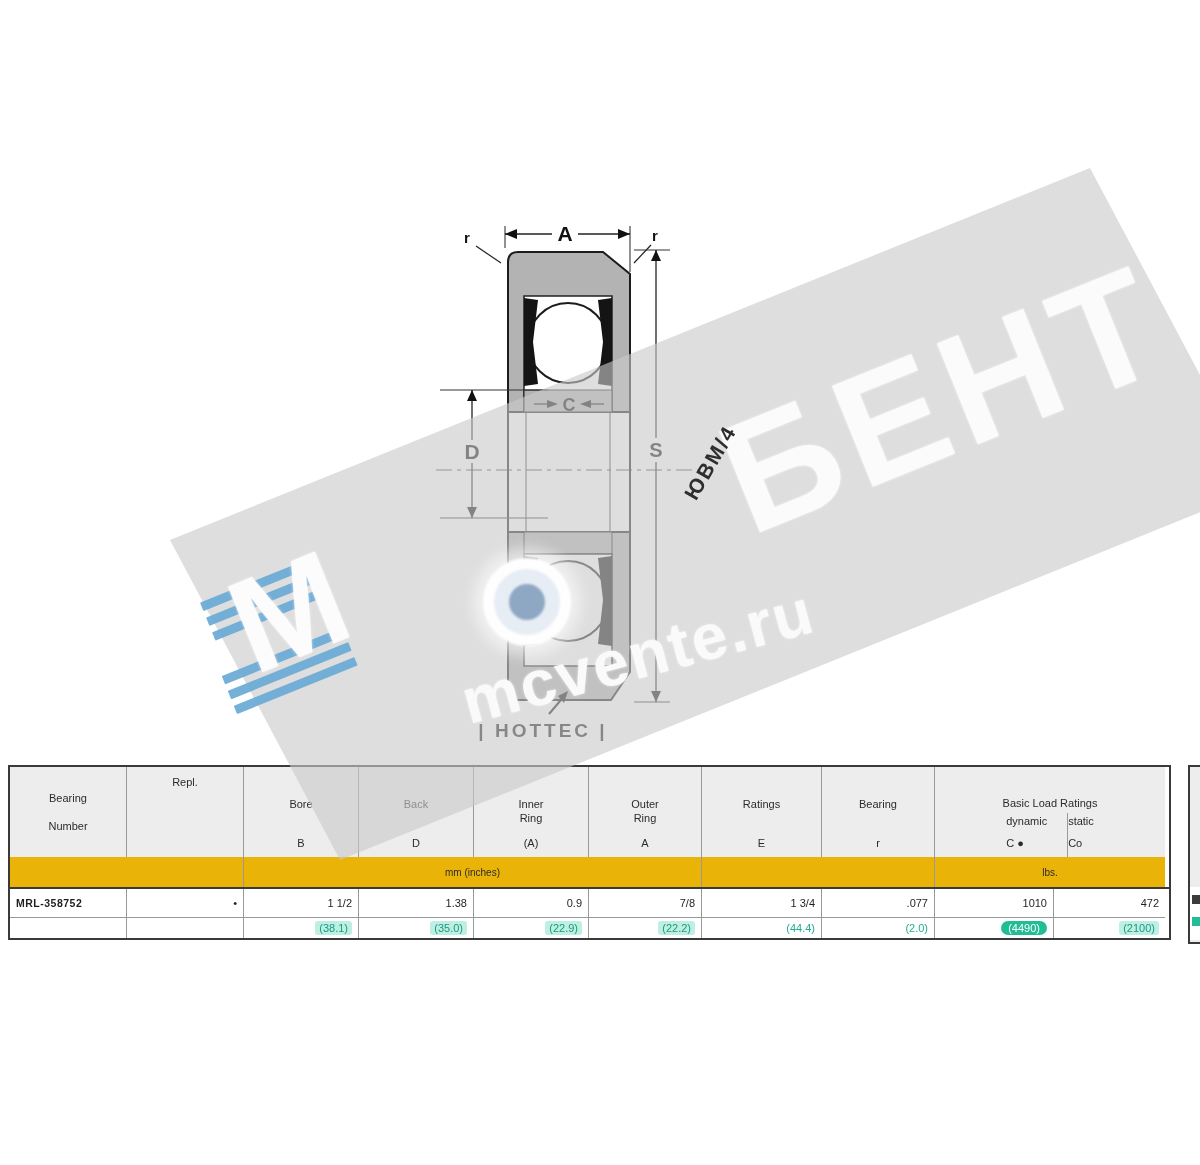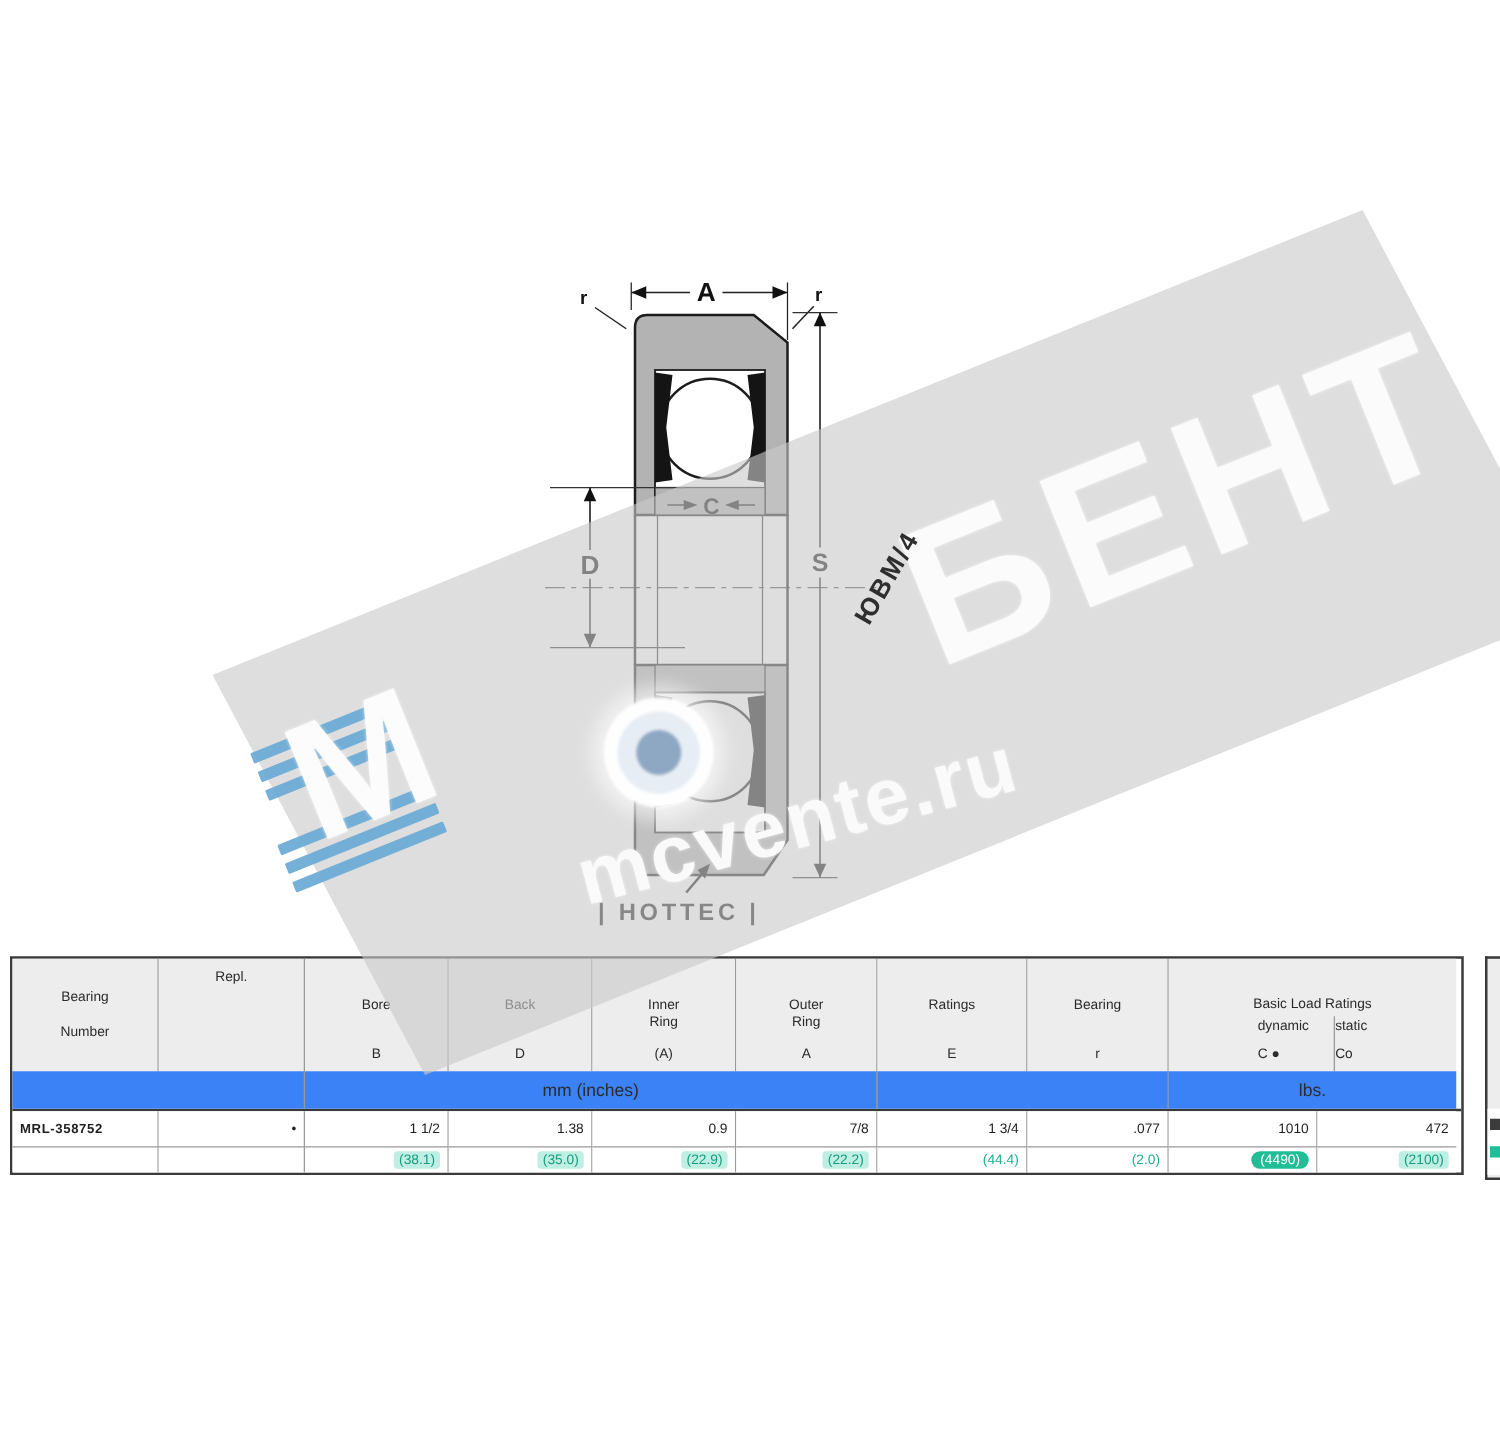--- a/index.html
+++ b/index.html
@@ -41,22 +41,22 @@
   .h-words.center{margin-top:0;flex:1;display:flex;flex-direction:column;justify-content:center;gap:14px;}
   .h-top{margin-top:8px;}
   .h-sym{margin-top:auto;margin-bottom:8px;font-size:11px;}
   .group{display:flex;flex-direction:column;}
   .group .g-title{margin-top:30px;}
   .group .g-subs{flex:1;display:flex;margin-top:4px;}
   .group .g-sub{flex:1;display:flex;flex-direction:column;align-items:flex-start;}
   .group .g-sub.right{border-left:1px solid #999;margin-left:20px;}
   .g-sub .g-word{margin-top:2px;}
   .g-sub .g-sym{margin-top:auto;margin-bottom:8px;}
-  .units-row .ucell{background:#3b82f6;height:30px;box-sizing:border-box;border-right:1px solid #999;
-        display:flex;align-items:center;justify-content:center;font-size:14px;text-align:center;}
+  .units-row .ucell{background:#eab308;height:30px;box-sizing:border-box;border-right:1px solid #999;
+        display:flex;align-items:center;justify-content:center;font-size:10px;text-align:center;}
   .units-row .ucell:last-child{border-right:none;}
   .drow .dcell{background:#fff;height:28px;box-sizing:border-box;border-right:1px solid #999;
         display:flex;align-items:center;justify-content:flex-end;padding:0 6px;font-size:11px;color:#1f1f1f;}
   .drow .dcell:last-child{border-right:none;}
   .drow.first{border-top:2px solid #3a3a3a;}
   .drow.second .dcell{height:21px;border-top:1px solid #999;color:#1fae8e;}
   .dcell.left{justify-content:flex-start;font-weight:bold;font-size:10.5px;letter-spacing:0.5px;}
   .pill-light{background:#bfeee2;border-radius:3px;padding:1px 4px;color:#169c80;}
   .pill-solid{background:#21bd97;border-radius:7px;padding:1px 7px;color:#ffffff;}
   .frag{position:absolute;left:1188px;top:765px;width:12px;height:175px;z-index:2;

